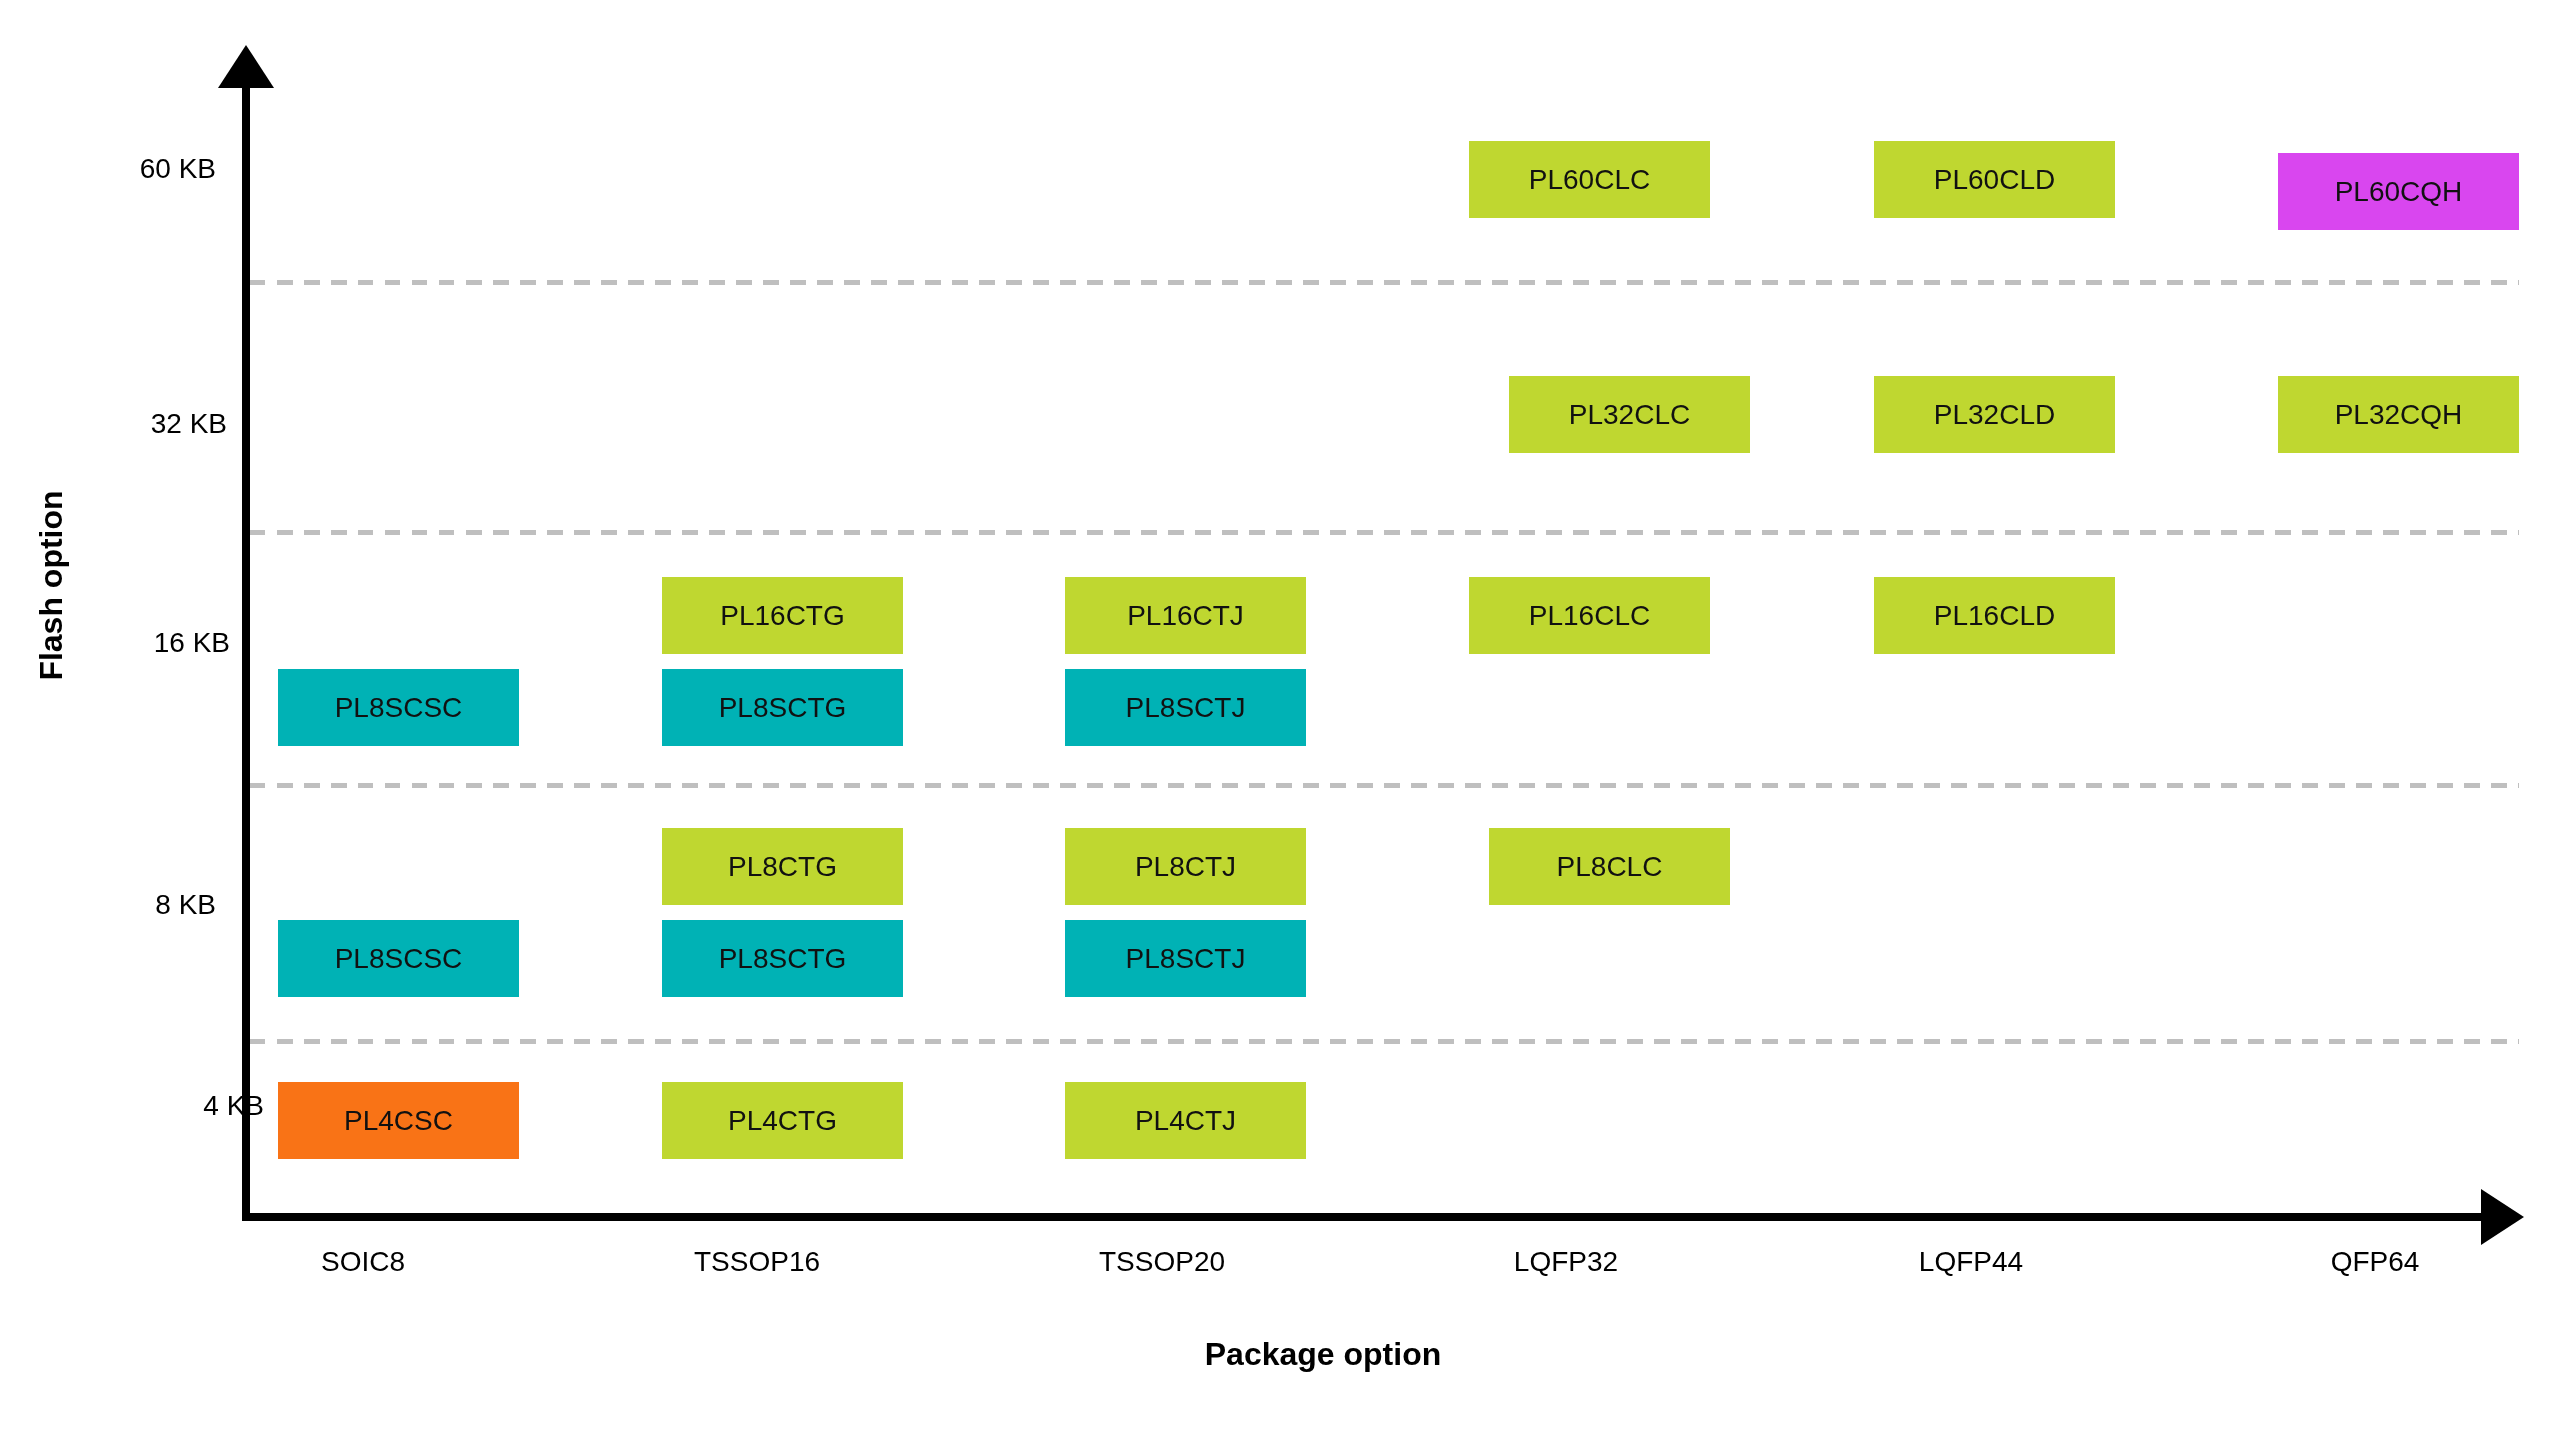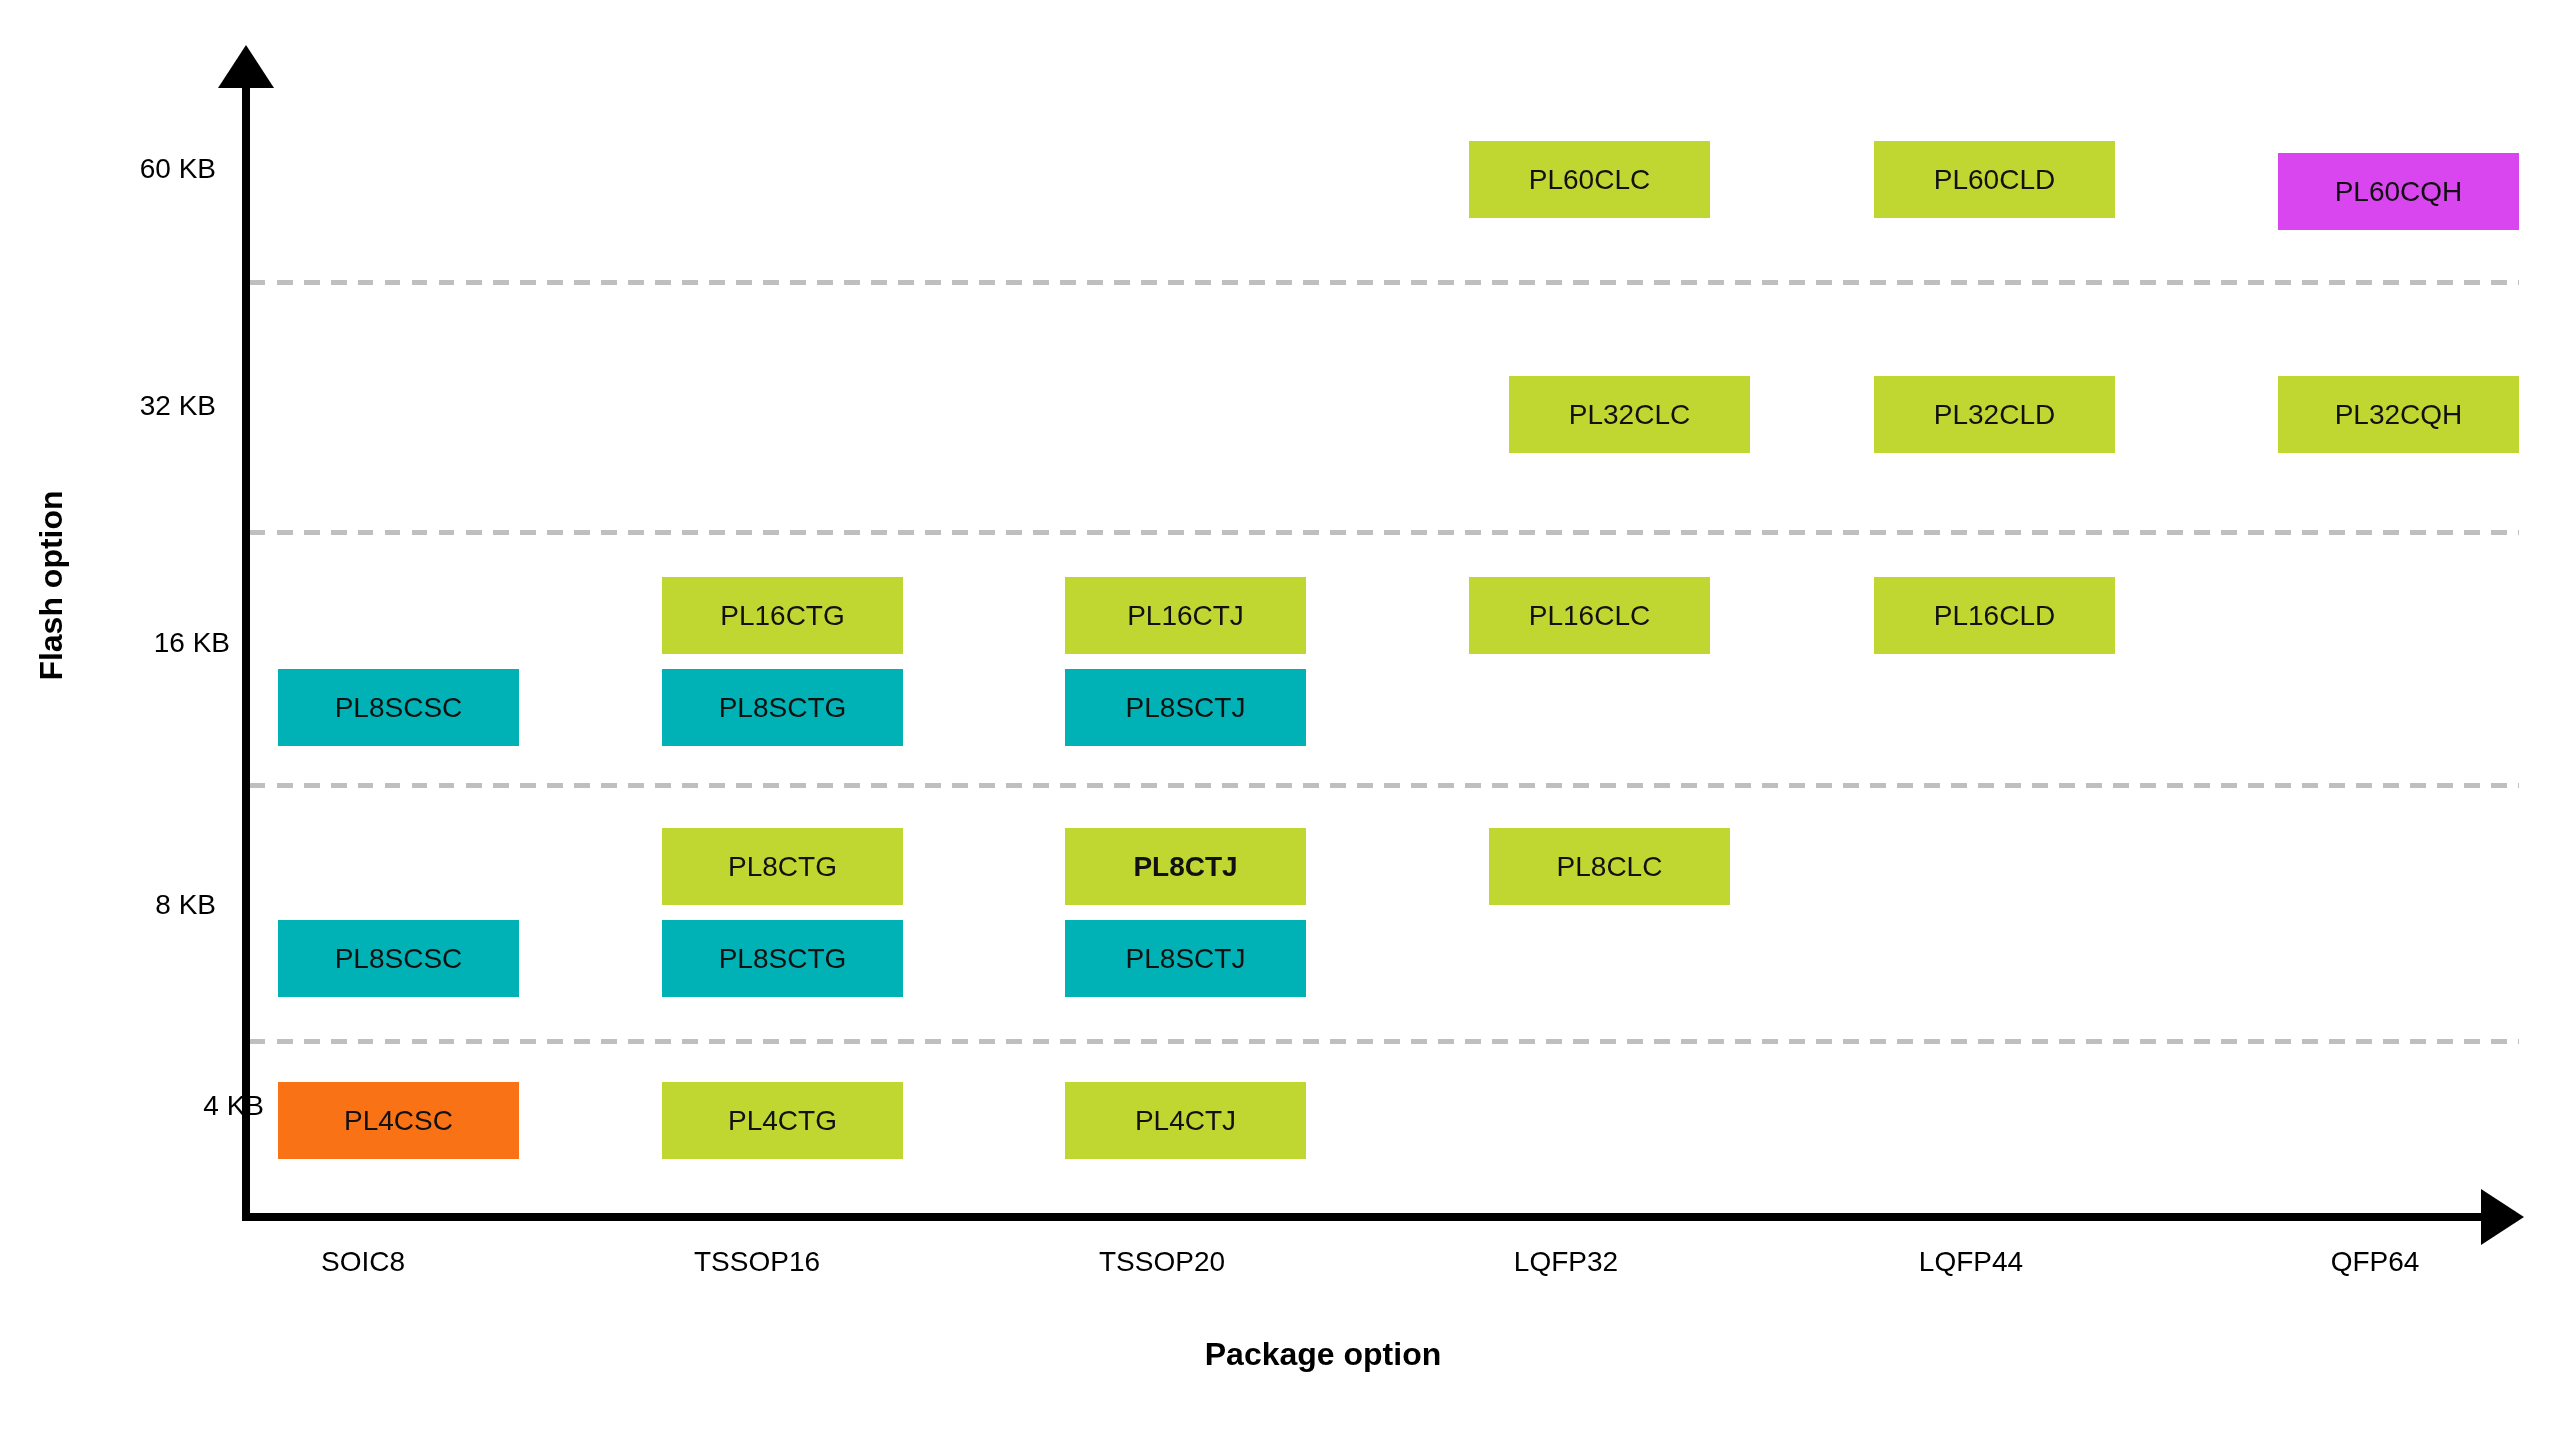--- a/index.html
+++ b/index.html
@@ -113,21 +113,21 @@
 
   <div id="separators">
       <div class="sep" style="top: 280px;"></div>
       <div class="sep" style="top: 530px;"></div>
       <div class="sep" style="top: 783px;"></div>
       <div class="sep" style="top: 1039px;"></div>
     </div>
 
   <div id="y-ticks">
       <div class="ytick" style="top: 155px; left: 0px; width: 216px;">60 KB</div>
-      <div class="ytick" style="top: 392px; left: 0px; width: 216px;">32 KB</div>
+      <div class="ytick" style="top: 410px; left: 0px; width: 216px; padding-left: 11px;">32 KB</div>
       <div class="ytick" style="top: 629px; left: 0px; width: 216px; padding-left: 14px;">16 KB</div>
       <div class="ytick" style="top: 891px; left: 0px; width: 216px;">8 KB</div>
       <div class="ytick" style="top: 1092px; left: 0px; width: 216px; padding-left: 48px;">4 KB</div>
     </div>
 
   <div id="x-ticks">
       <div class="xtick" style="left: 229px;">SOIC8</div>
       <div class="xtick" style="left: 623px;">TSSOP16</div>
       <div class="xtick" style="left: 1028px;">TSSOP20</div>
       <div class="xtick" style="left: 1432px;">LQFP32</div>
@@ -143,21 +143,21 @@
       <div class="part-box" style="left: 1874px; top: 376px; background: rgb(191, 215, 48); color: rgb(17, 17, 17);">PL32CLD</div>
       <div class="part-box" style="left: 2278px; top: 376px; background: rgb(191, 215, 48); color: rgb(17, 17, 17);">PL32CQH</div>
       <div class="part-box" style="left: 662px; top: 577px; background: rgb(191, 215, 48); color: rgb(17, 17, 17);">PL16CTG</div>
       <div class="part-box" style="left: 1065px; top: 577px; background: rgb(191, 215, 48); color: rgb(17, 17, 17);">PL16CTJ</div>
       <div class="part-box" style="left: 1469px; top: 577px; background: rgb(191, 215, 48); color: rgb(17, 17, 17);">PL16CLC</div>
       <div class="part-box" style="left: 1874px; top: 577px; background: rgb(191, 215, 48); color: rgb(17, 17, 17);">PL16CLD</div>
       <div class="part-box" style="left: 278px; top: 669px; background: rgb(0, 178, 181); color: rgb(17, 17, 17);">PL8SCSC</div>
       <div class="part-box" style="left: 662px; top: 669px; background: rgb(0, 178, 181); color: rgb(17, 17, 17);">PL8SCTG</div>
       <div class="part-box" style="left: 1065px; top: 669px; background: rgb(0, 178, 181); color: rgb(17, 17, 17);">PL8SCTJ</div>
       <div class="part-box" style="left: 662px; top: 828px; background: rgb(191, 215, 48); color: rgb(17, 17, 17);">PL8CTG</div>
-      <div class="part-box" style="left: 1065px; top: 828px; background: rgb(191, 215, 48); color: rgb(17, 17, 17); font-weight: bold;">PL8CTJ</div>
+      <div class="part-box" style="left: 1065px; top: 828px; background: rgb(191, 215, 48); color: rgb(17, 17, 17);">PL8CTJ</div>
       <div class="part-box" style="left: 1469px; top: 828px; background: rgb(191, 215, 48); color: rgb(17, 17, 17); margin-left: 20px;">PL8CLC</div>
       <div class="part-box" style="left: 278px; top: 920px; background: rgb(0, 178, 181); color: rgb(17, 17, 17);">PL8SCSC</div>
       <div class="part-box" style="left: 662px; top: 920px; background: rgb(0, 178, 181); color: rgb(17, 17, 17);">PL8SCTG</div>
       <div class="part-box" style="left: 1065px; top: 920px; background: rgb(0, 178, 181); color: rgb(17, 17, 17);">PL8SCTJ</div>
       <div class="part-box" style="left: 278px; top: 1082px; background: #f97316; color: rgb(17, 17, 17);">PL4CSC</div>
       <div class="part-box" style="left: 662px; top: 1082px; background: rgb(191, 215, 48); color: rgb(17, 17, 17);">PL4CTG</div>
       <div class="part-box" style="left: 1065px; top: 1082px; background: rgb(191, 215, 48); color: rgb(17, 17, 17);">PL4CTJ</div>
     </div>
 
   <div id="y-axis-title">Flash option</div>

